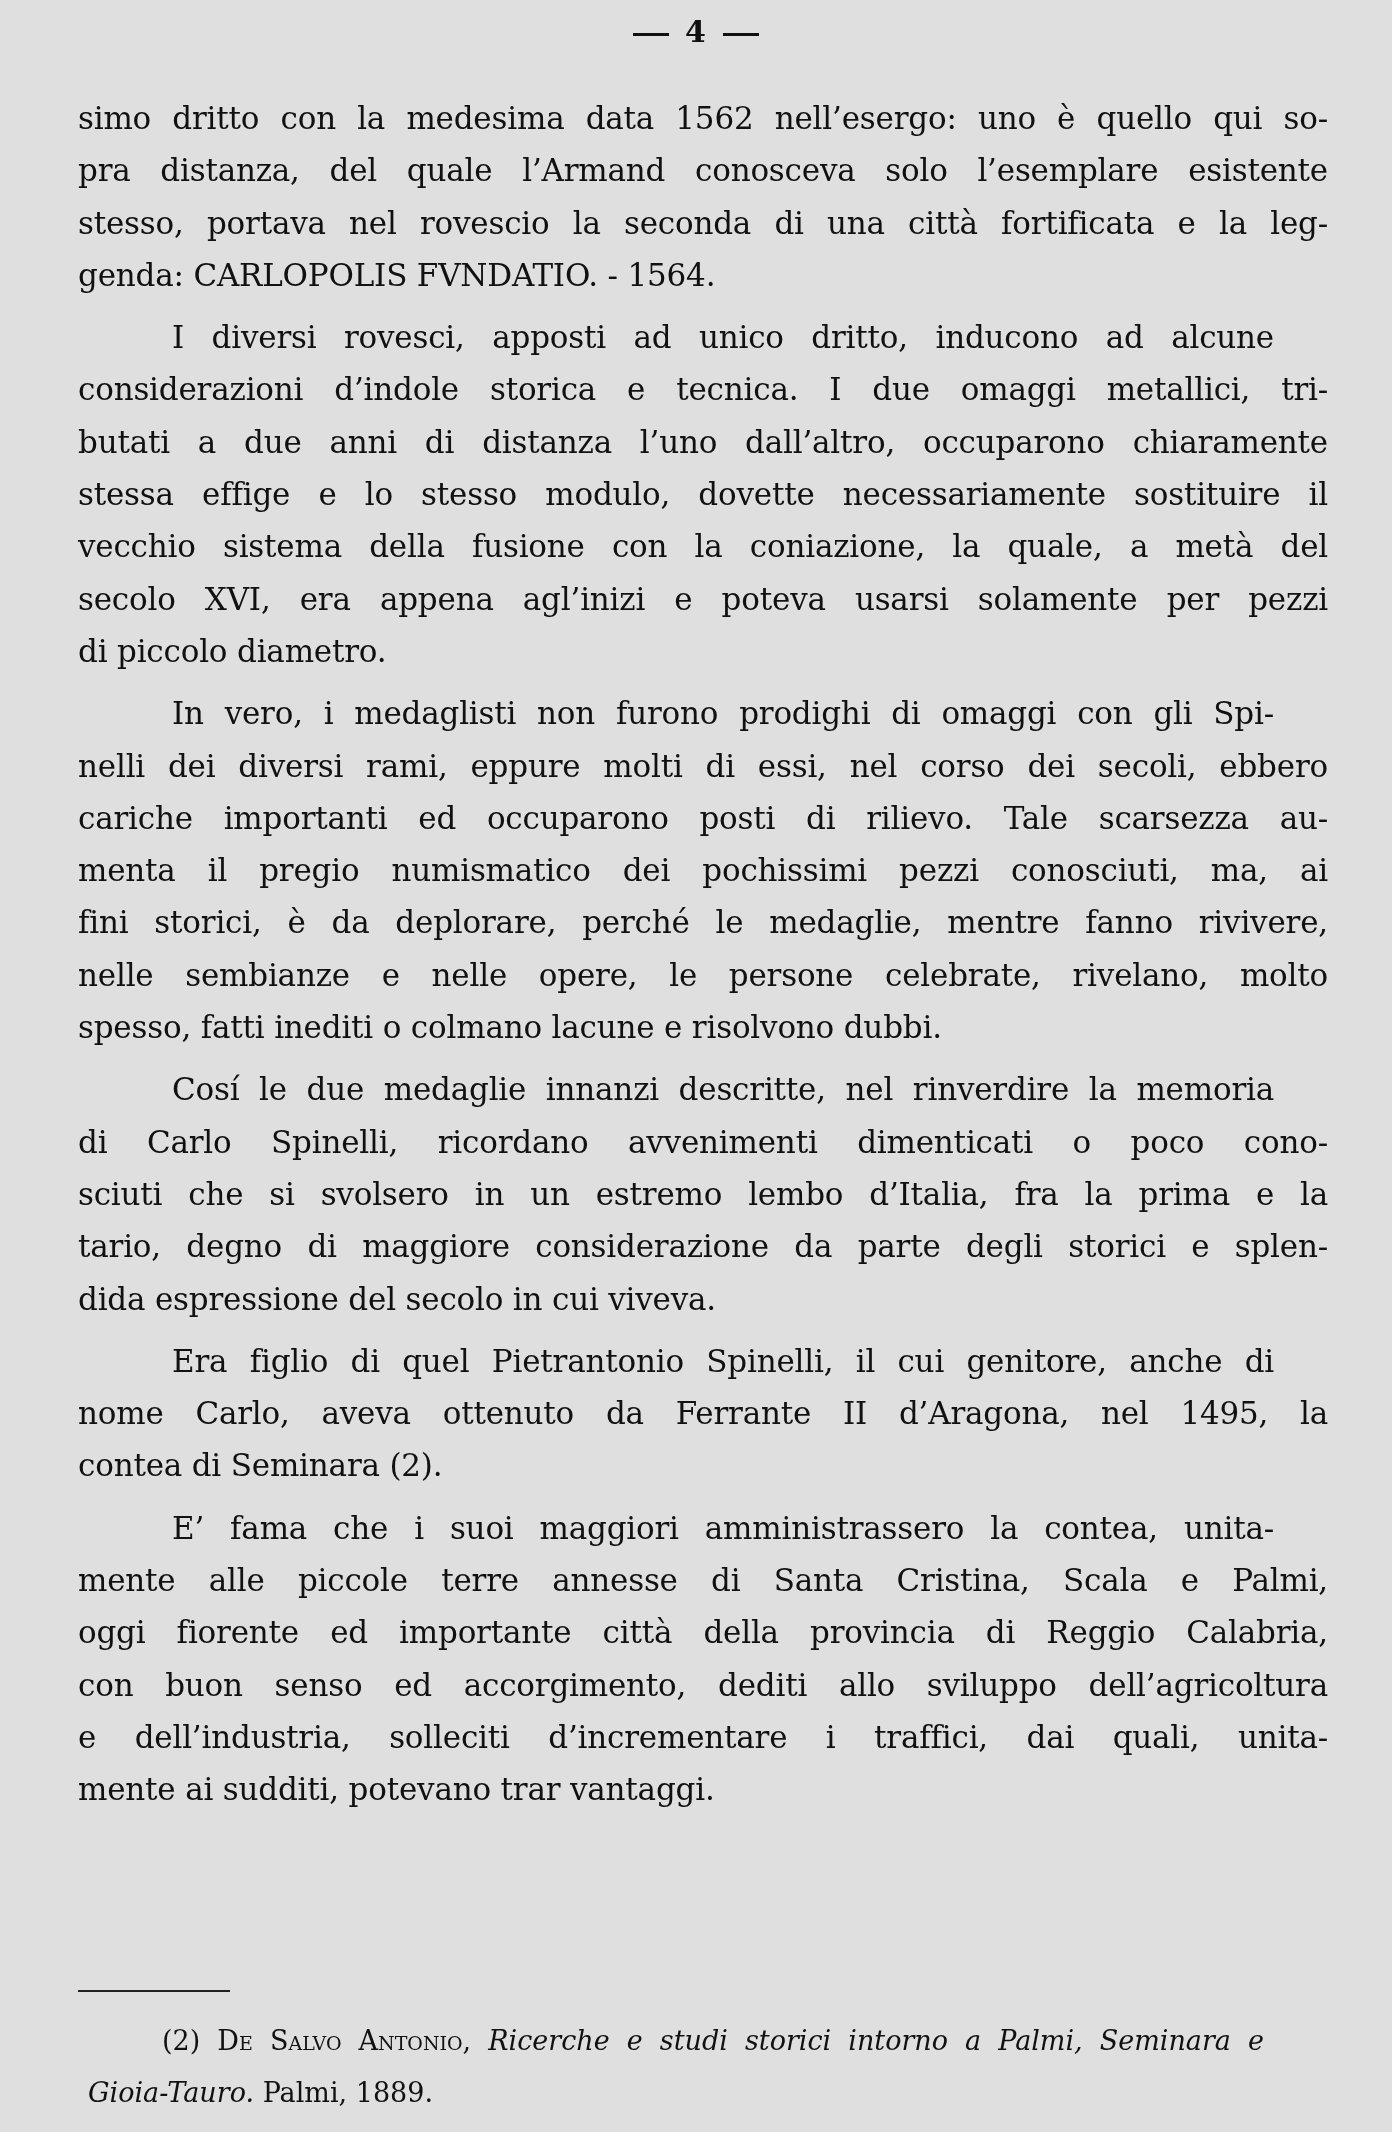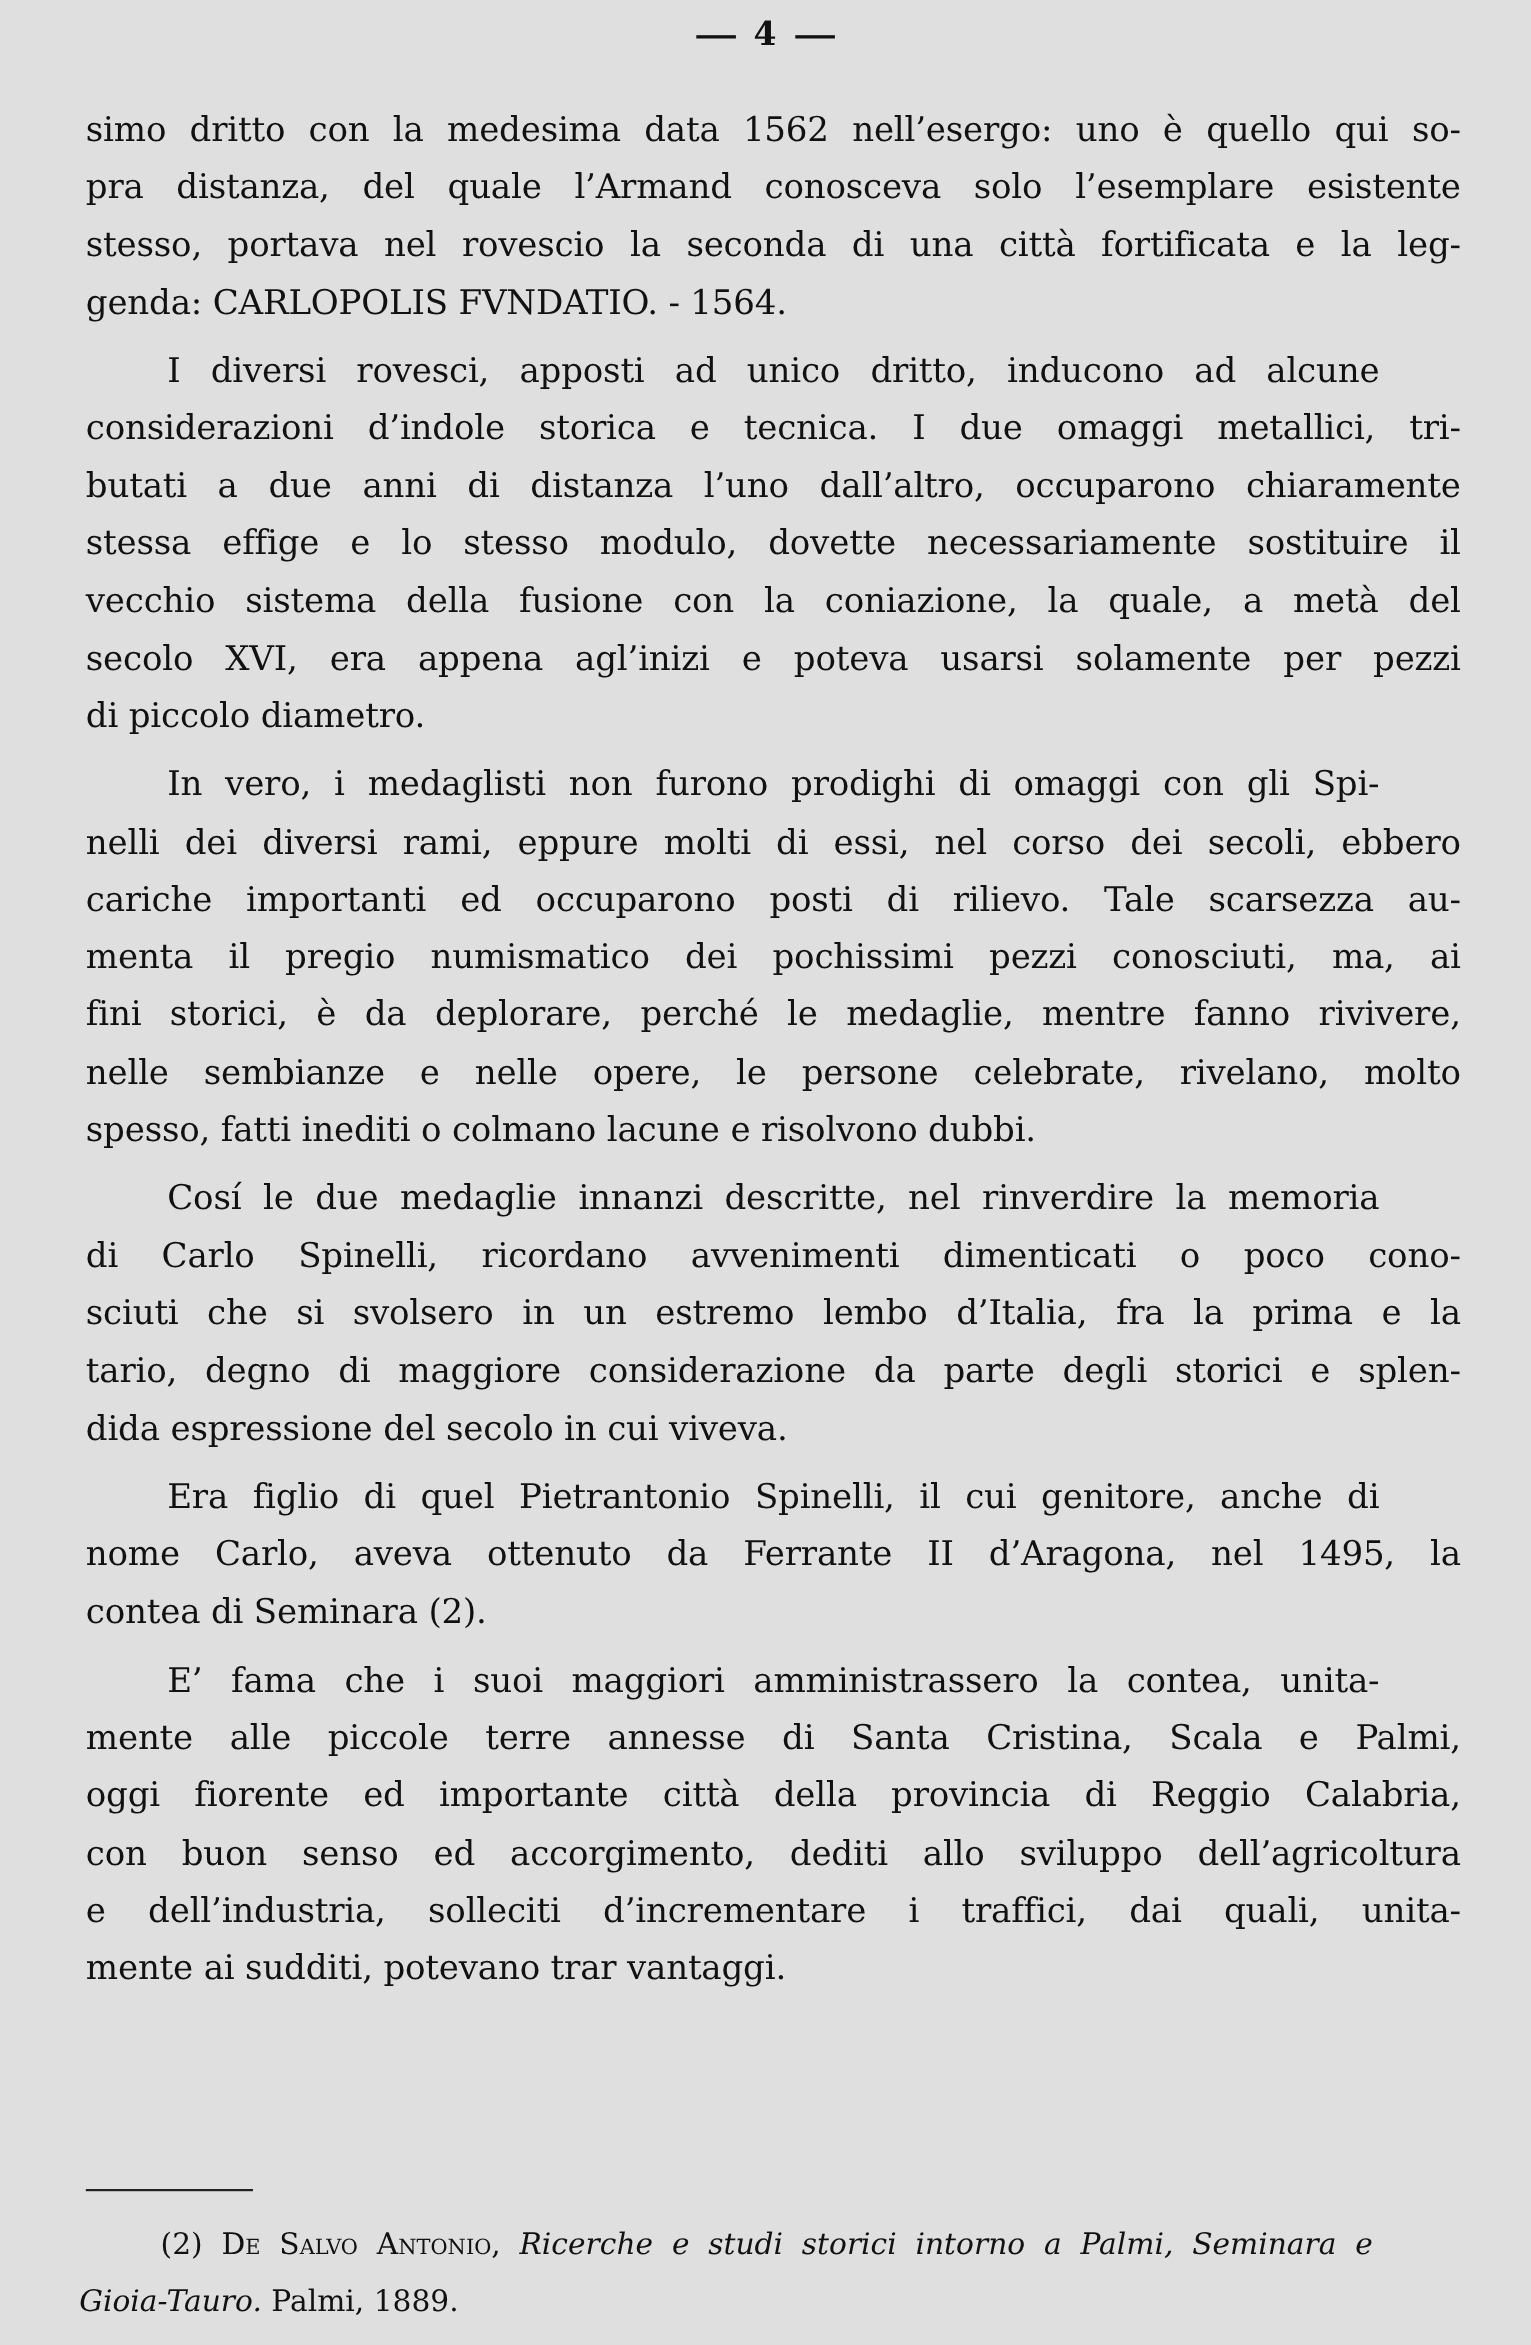--- a/index.html
+++ b/index.html
@@ -61,33 +61,34 @@
       width: 100%;
       text-align: justify;
       text-align-last: justify;
       white-space: normal;
     }
     .line.last > span {
       text-align-last: left;
     }
     .line.indent > span {
       width: calc(100% - 74px);
+      margin-left: 20px;
     }
     .footnote-sep {
       position: absolute;
       top: 1990px;
       left: 78px;
       width: 152px;
       height: 2px;
       background: #222;
     }
     .footnote {
       position: absolute;
       top: 2015px;
-      left: 72px;
+      left: 88px;
       width: 1250px;
       font-size: 27px;
       line-height: 52px;
     }
     .footnote .line {
       height: 52px;
     }
     .smallcaps {
       font-variant: small-caps;
     }

